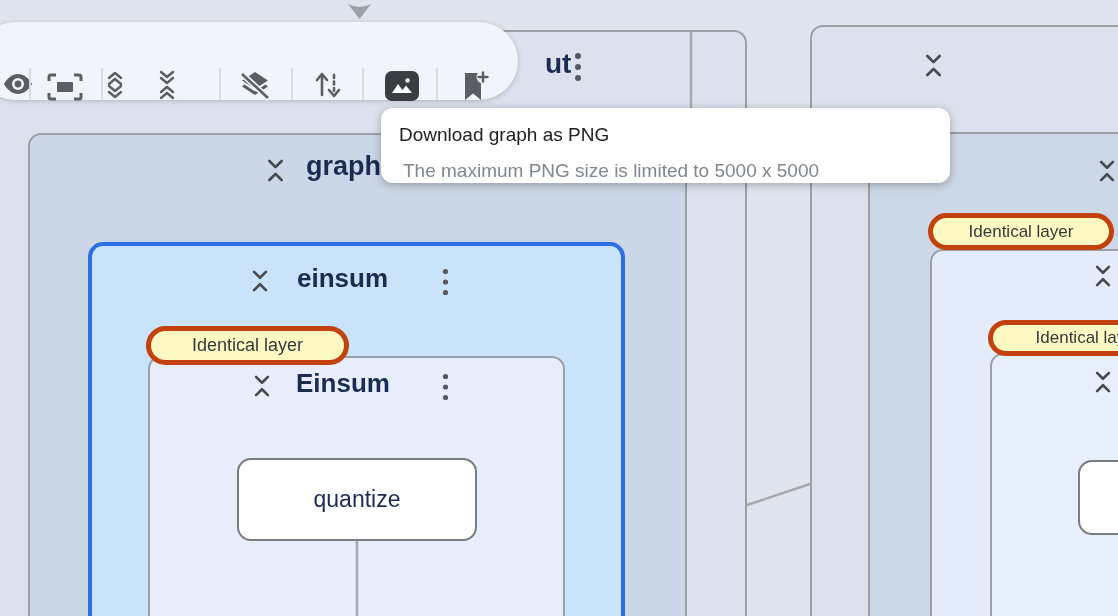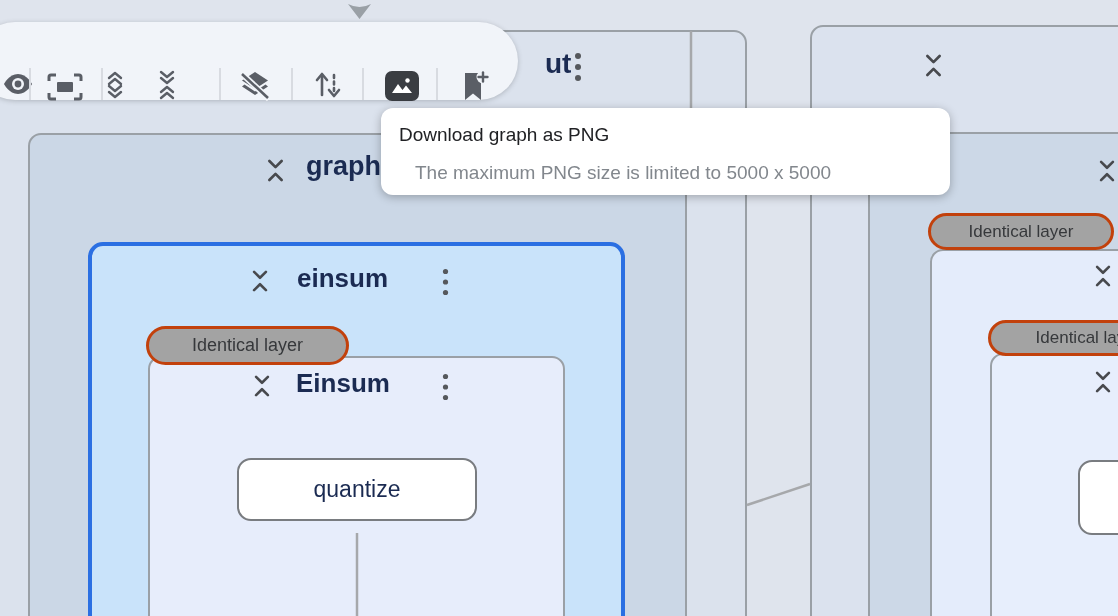--- a/index.html
+++ b/index.html
@@ -17,34 +17,34 @@
   .g-right-a{left:930px;top:249px;width:360px;height:500px;background:#e4ecfb;}
   .g-right-b{left:990px;top:353px;width:300px;height:400px;background:#e7eefc;}
   
   .opnode{position:absolute;background:#ffffff;border:2.5px solid #797c80;border-radius:14px;
           display:flex;align-items:center;justify-content:center;
           color:#1b2b52;font-size:23px;font-weight:500;box-sizing:border-box;}
   
   .ttl{position:absolute;color:#1b2b52;font-weight:700;white-space:nowrap;}
   .icon{position:absolute;line-height:0;}
   
-  .badge{position:absolute;background:#a3a3a3;border:3px solid #c2410c;border-radius:20px;
+  .badge{position:absolute;background:#fef9c3;border:5px solid #c2410c;border-radius:20px;
          color:#36383b;font-size:18px;display:flex;align-items:center;justify-content:center;
          box-sizing:border-box;white-space:nowrap;}
   
   .pill{position:absolute;left:-24px;top:22px;width:542px;height:78px;border-radius:40px;
         background:#f1f4f9;box-shadow:0 1px 5px rgba(60,64,67,.28);}
   .sep{position:absolute;top:46px;width:2px;height:32px;background:#d8dbe1;}
   .tool{position:absolute;line-height:0;cursor:pointer;}
   
-  .tooltip{position:absolute;left:381px;top:108px;width:569px;height:87px;background:#ffffff;
+  .tooltip{position:absolute;left:381px;top:108px;width:569px;height:75px;background:#ffffff;
            border-radius:12px;box-shadow:0 2px 10px rgba(0,0,0,.28);box-sizing:border-box;
            padding:16px 18px;}
   .tooltip .tt-title{font-size:19px;color:#202124;margin:0 0 14px 0;}
-  .tooltip .tt-sub{font-size:19px;color:#82878d;margin:16px;}
+  .tooltip .tt-sub{font-size:19px;color:#82878d;margin:4px;}
   svg{display:block;}
   .edges{position:absolute;left:0;top:0;pointer-events:none;}
 </style>
 </head>
 <body>
 
 <div class="frame">
 
   <div class="group g-outer-left"></div>
   <div class="group g-dens"></div>
@@ -56,21 +56,21 @@
   <div class="group g-right-a"></div>
   <div class="group g-right-b"></div>
 
   <svg class="edges" width="1118" height="616">
     <line x1="691" y1="31" x2="691" y2="136" stroke="#a6a8ab" stroke-width="2.5"></line>
     <line x1="357" y1="533" x2="357" y2="616" stroke="#a6a8ab" stroke-width="2.5"></line>
     <line x1="747" y1="505" x2="810" y2="484" stroke="#a6a8ab" stroke-width="2.5"></line>
     <path d="M348,4 L359.5,19 L371,4 Q359.5,10 348,4 Z" fill="#9aa0a6"></path>
   </svg>
 
-  <div class="opnode" style="left:237px;top:458px;width:240px;height:63px;">
+  <div class="opnode" style="left:237px;top:458px;width:240px;height:83px;">
     <span>quantize</span>
   </div>
   <div class="opnode" style="left:1078px;top:460px;width:130px;height:75px;"></div>
 
   <div class="badge" style="left:146px;top:326px;width:203px;height:39px;">
     <span>Identical layer</span>
   </div>
   <div class="badge" style="left:928px;top:213px;width:186px;height:37px;font-size:17px;">
     <span>Identical layer</span>
   </div>

